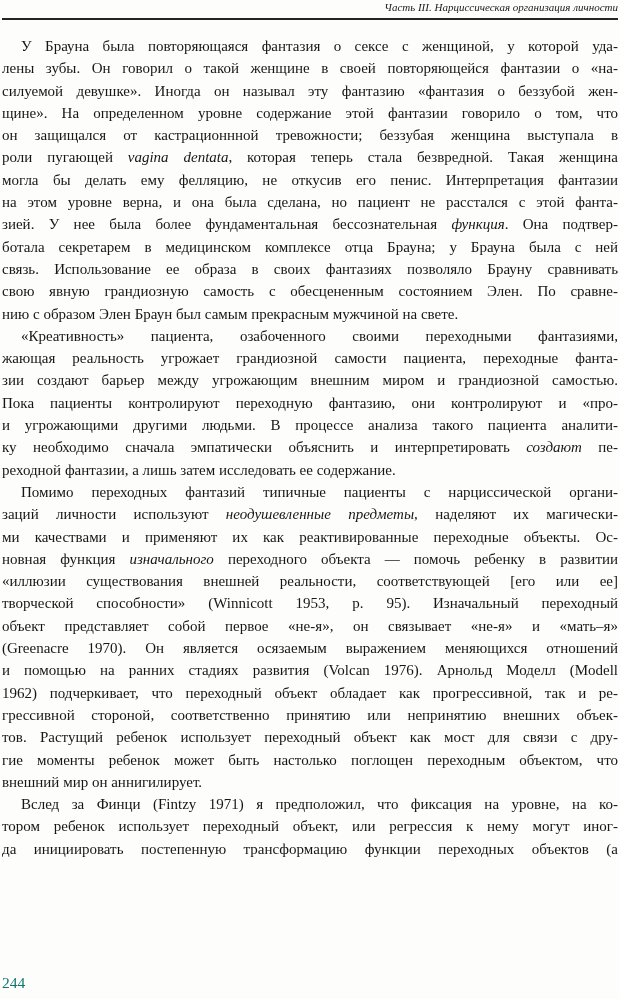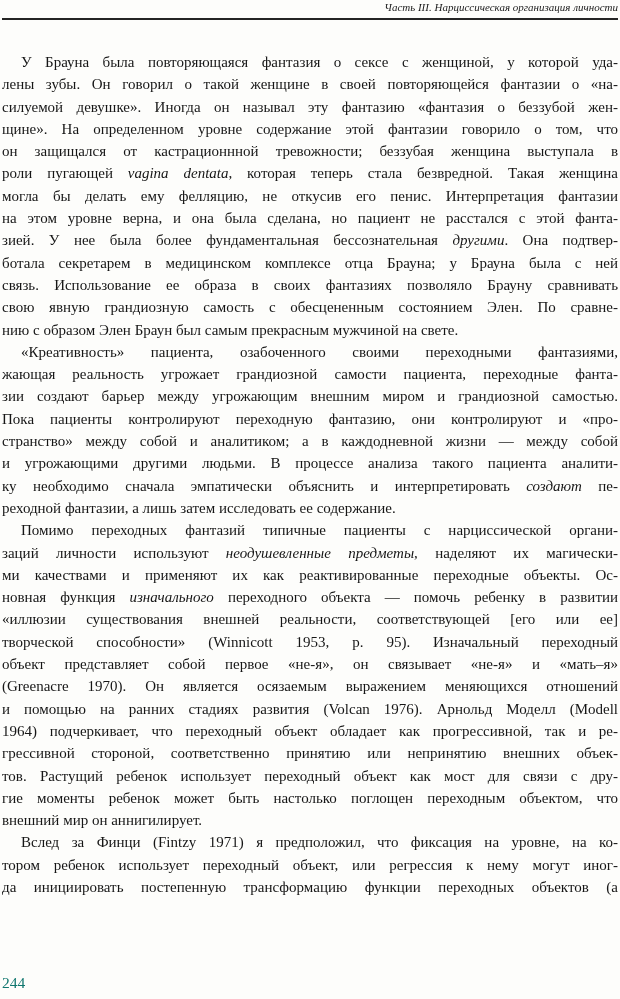--- a/index.html
+++ b/index.html
@@ -23,21 +23,21 @@
     font-size: 11px;
     line-height: 15px;
     color: #1b1b1b;
   }
   .header-rule {
     border: 0;
     border-top: 2px solid #242424;
     margin: 3px 0 0 0;
   }
   .body-text {
-    margin-top: 31px;
+    margin-top: 15px;
   }
   .paragraph { margin: 0; }
   .line {
     font-size: 15px;
     line-height: 22.3px;
     text-align: left;
     white-space: normal;
     overflow: hidden;
     max-height: 22.3px;
   }
@@ -64,47 +64,46 @@
   <div class="body-text">
       <div class="paragraph">
         <div class="line just first"><span>У Брауна была повторяющаяся фантазия о сексе с женщиной, у которой уда-</span></div>
         <div class="line just"><span>лены зубы. Он говорил о такой женщине в своей повторяющейся фантазии о «на-</span></div>
         <div class="line just"><span>силуемой девушке». Иногда он называл эту фантазию «фантазия о беззубой жен-</span></div>
         <div class="line just"><span>щине». На определенном уровне содержание этой фантазии говорило о том, что</span></div>
         <div class="line just"><span>он защищался от кастрационнной тревожности; беззубая женщина выступала в</span></div>
         <div class="line just"><span>роли пугающей </span><span class="it">vagina dentata</span><span>, которая теперь стала безвредной. Такая женщина</span></div>
         <div class="line just"><span>могла бы делать ему фелляцию, не откусив его пенис. Интерпретация фантазии</span></div>
         <div class="line just"><span>на этом уровне верна, и она была сделана, но пациент не расстался с этой фанта-</span></div>
-        <div class="line just"><span>зией. У нее была более фундаментальная бессознательная </span><span class="it">другими</span><span>. Она подтвер-</span></div>
+        <div class="line just"><span>зией. У нее была более фундаментальная бессознательная </span><span class="it">функция</span><span>. Она подтвер-</span></div>
         <div class="line just"><span>ботала секретарем в медицинском комплексе отца Брауна; у Брауна была с ней</span></div>
         <div class="line just"><span>связь. Использование ее образа в своих фантазиях позволяло Брауну сравнивать</span></div>
         <div class="line just"><span>свою явную грандиозную самость с обесцененным состоянием Элен. По сравне-</span></div>
         <div class="line"><span>нию с образом Элен Браун был самым прекрасным мужчиной на свете.</span></div>
       </div>
       <div class="paragraph">
         <div class="line just first"><span>«Креативность» пациента, озабоченного своими переходными фантазиями,</span></div>
         <div class="line just"><span>жающая реальность угрожает грандиозной самости пациента, переходные фанта-</span></div>
         <div class="line just"><span>зии создают барьер между угрожающим внешним миром и грандиозной самостью.</span></div>
         <div class="line just"><span>Пока пациенты контролируют переходную фантазию, они контролируют и «про-</span></div>
-        <div class="line just"><span>странство» между собой и аналитиком; а в каждодневной жизни — между собой</span></div>
         <div class="line just"><span>и угрожающими другими людьми. В процессе анализа такого пациента аналити-</span></div>
         <div class="line just"><span>ку необходимо сначала эмпатически объяснить и интерпретировать </span><span class="it">создают</span><span> пе-</span></div>
         <div class="line"><span>реходной фантазии, а лишь затем исследовать ее содержание.</span></div>
       </div>
       <div class="paragraph">
         <div class="line just first"><span>Помимо переходных фантазий типичные пациенты с нарциссической органи-</span></div>
         <div class="line just"><span>заций личности используют </span><span class="it">неодушевленные предметы</span><span>, наделяют их магически-</span></div>
         <div class="line just"><span>ми качествами и применяют их как реактивированные переходные объекты. Ос-</span></div>
         <div class="line just"><span>новная функция </span><span class="it">изначального</span><span> переходного объекта — помочь ребенку в развитии</span></div>
         <div class="line just"><span>«иллюзии существования внешней реальности, соответствующей [его или ее]</span></div>
         <div class="line just"><span>творческой способности» (Winnicott 1953, p. 95). Изначальный переходный</span></div>
         <div class="line just"><span>объект представляет собой первое «не-я», он связывает «не-я» и «мать–я»</span></div>
         <div class="line just"><span>(Greenacre 1970). Он является осязаемым выражением меняющихся отношений</span></div>
         <div class="line just"><span>и помощью на ранних стадиях развития (Volcan 1976). Арнольд Моделл (Modell</span></div>
-        <div class="line just"><span>1964) подчеркивает, что переходный объект обладает как прогрессивной, так и ре-</span></div>
+        <div class="line just"><span>1962) подчеркивает, что переходный объект обладает как прогрессивной, так и ре-</span></div>
         <div class="line just"><span>грессивной стороной, соответственно принятию или непринятию внешних объек-</span></div>
         <div class="line just"><span>тов. Растущий ребенок использует переходный объект как мост для связи с дру-</span></div>
         <div class="line just"><span>гие моменты ребенок может быть настолько поглощен переходным объектом, что</span></div>
         <div class="line"><span>внешний мир он аннигилирует.</span></div>
       </div>
       <div class="paragraph">
         <div class="line just first"><span>Вслед за Финци (Fintzy 1971) я предположил, что фиксация на уровне, на ко-</span></div>
         <div class="line just"><span>тором ребенок использует переходный объект, или регрессия к нему могут иног-</span></div>
         <div class="line just"><span>да инициировать постепенную трансформацию функции переходных объектов (а</span></div>
       </div>

